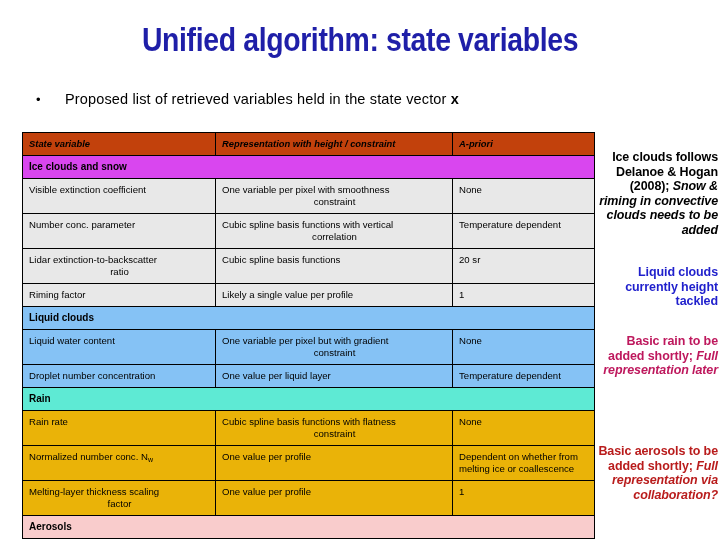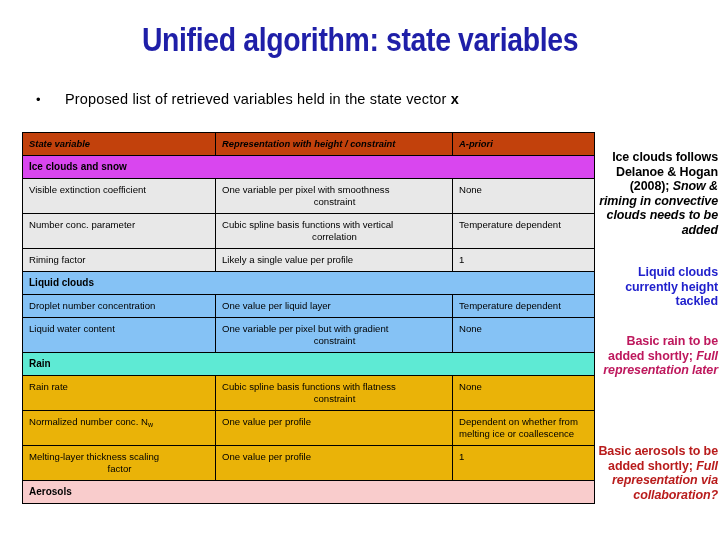--- a/index.html
+++ b/index.html
@@ -169,41 +169,49 @@
     </tr>
     <tr class="grp-ice">
       <td>Number conc. parameter</td>
       <td>
         <span class="ctr-wrap">Cubic spline basis functions with vertical</span>
         <span class="second-line">correlation</span>
       </td>
       <td>Temperature dependent</td>
     </tr>
     <tr class="grp-ice">
+      <td>
+        <span class="ctr-wrap">Lidar extinction-to-backscatter</span>
+        <span class="second-line">ratio</span>
+      </td>
+      <td>Cubic spline basis functions</td>
+      <td>20 sr</td>
+    </tr>
+    <tr class="grp-ice">
       <td>Riming factor</td>
       <td>Likely a single value per profile</td>
       <td>1</td>
     </tr>
 
     <tr class="section-row sec-liquid">
       <td colspan="3">Liquid clouds</td>
+    </tr>
+    <tr class="grp-liquid">
+      <td>Liquid water content</td>
+      <td>
+        <span class="ctr-wrap">One variable per pixel but with gradient</span>
+        <span class="second-line">constraint</span>
+      </td>
+      <td>None</td>
     </tr>
     <tr class="grp-liquid">
       <td>Droplet number concentration</td>
       <td>One value per liquid layer</td>
       <td>Temperature dependent</td>
     </tr>
-    <tr class="grp-liquid">
-      <td>Liquid water content</td>
-      <td>
-        <span class="ctr-wrap">One variable per pixel but with gradient</span>
-        <span class="second-line">constraint</span>
-      </td>
-      <td>None</td>
-    </tr>
 
     <tr class="section-row sec-rain">
       <td colspan="3">Rain</td>
     </tr>
     <tr class="grp-rain">
       <td>Rain rate</td>
       <td>
         <span class="ctr-wrap">Cubic spline basis functions with flatness</span>
         <span class="second-line">constraint</span>
       </td>

